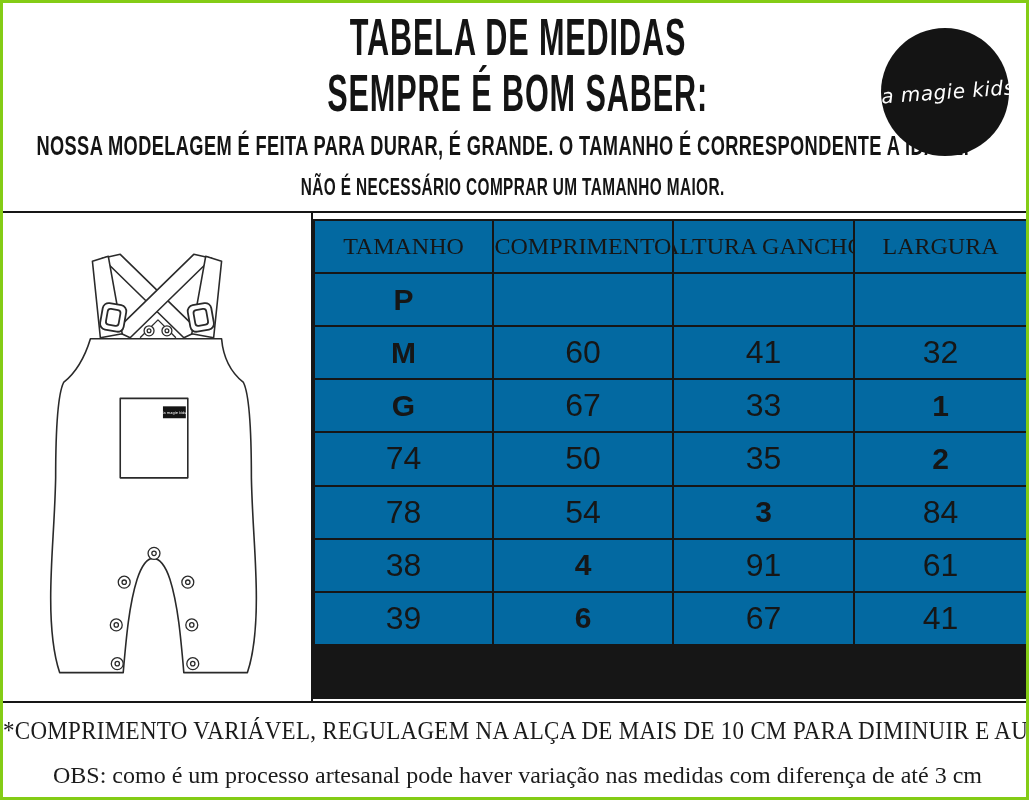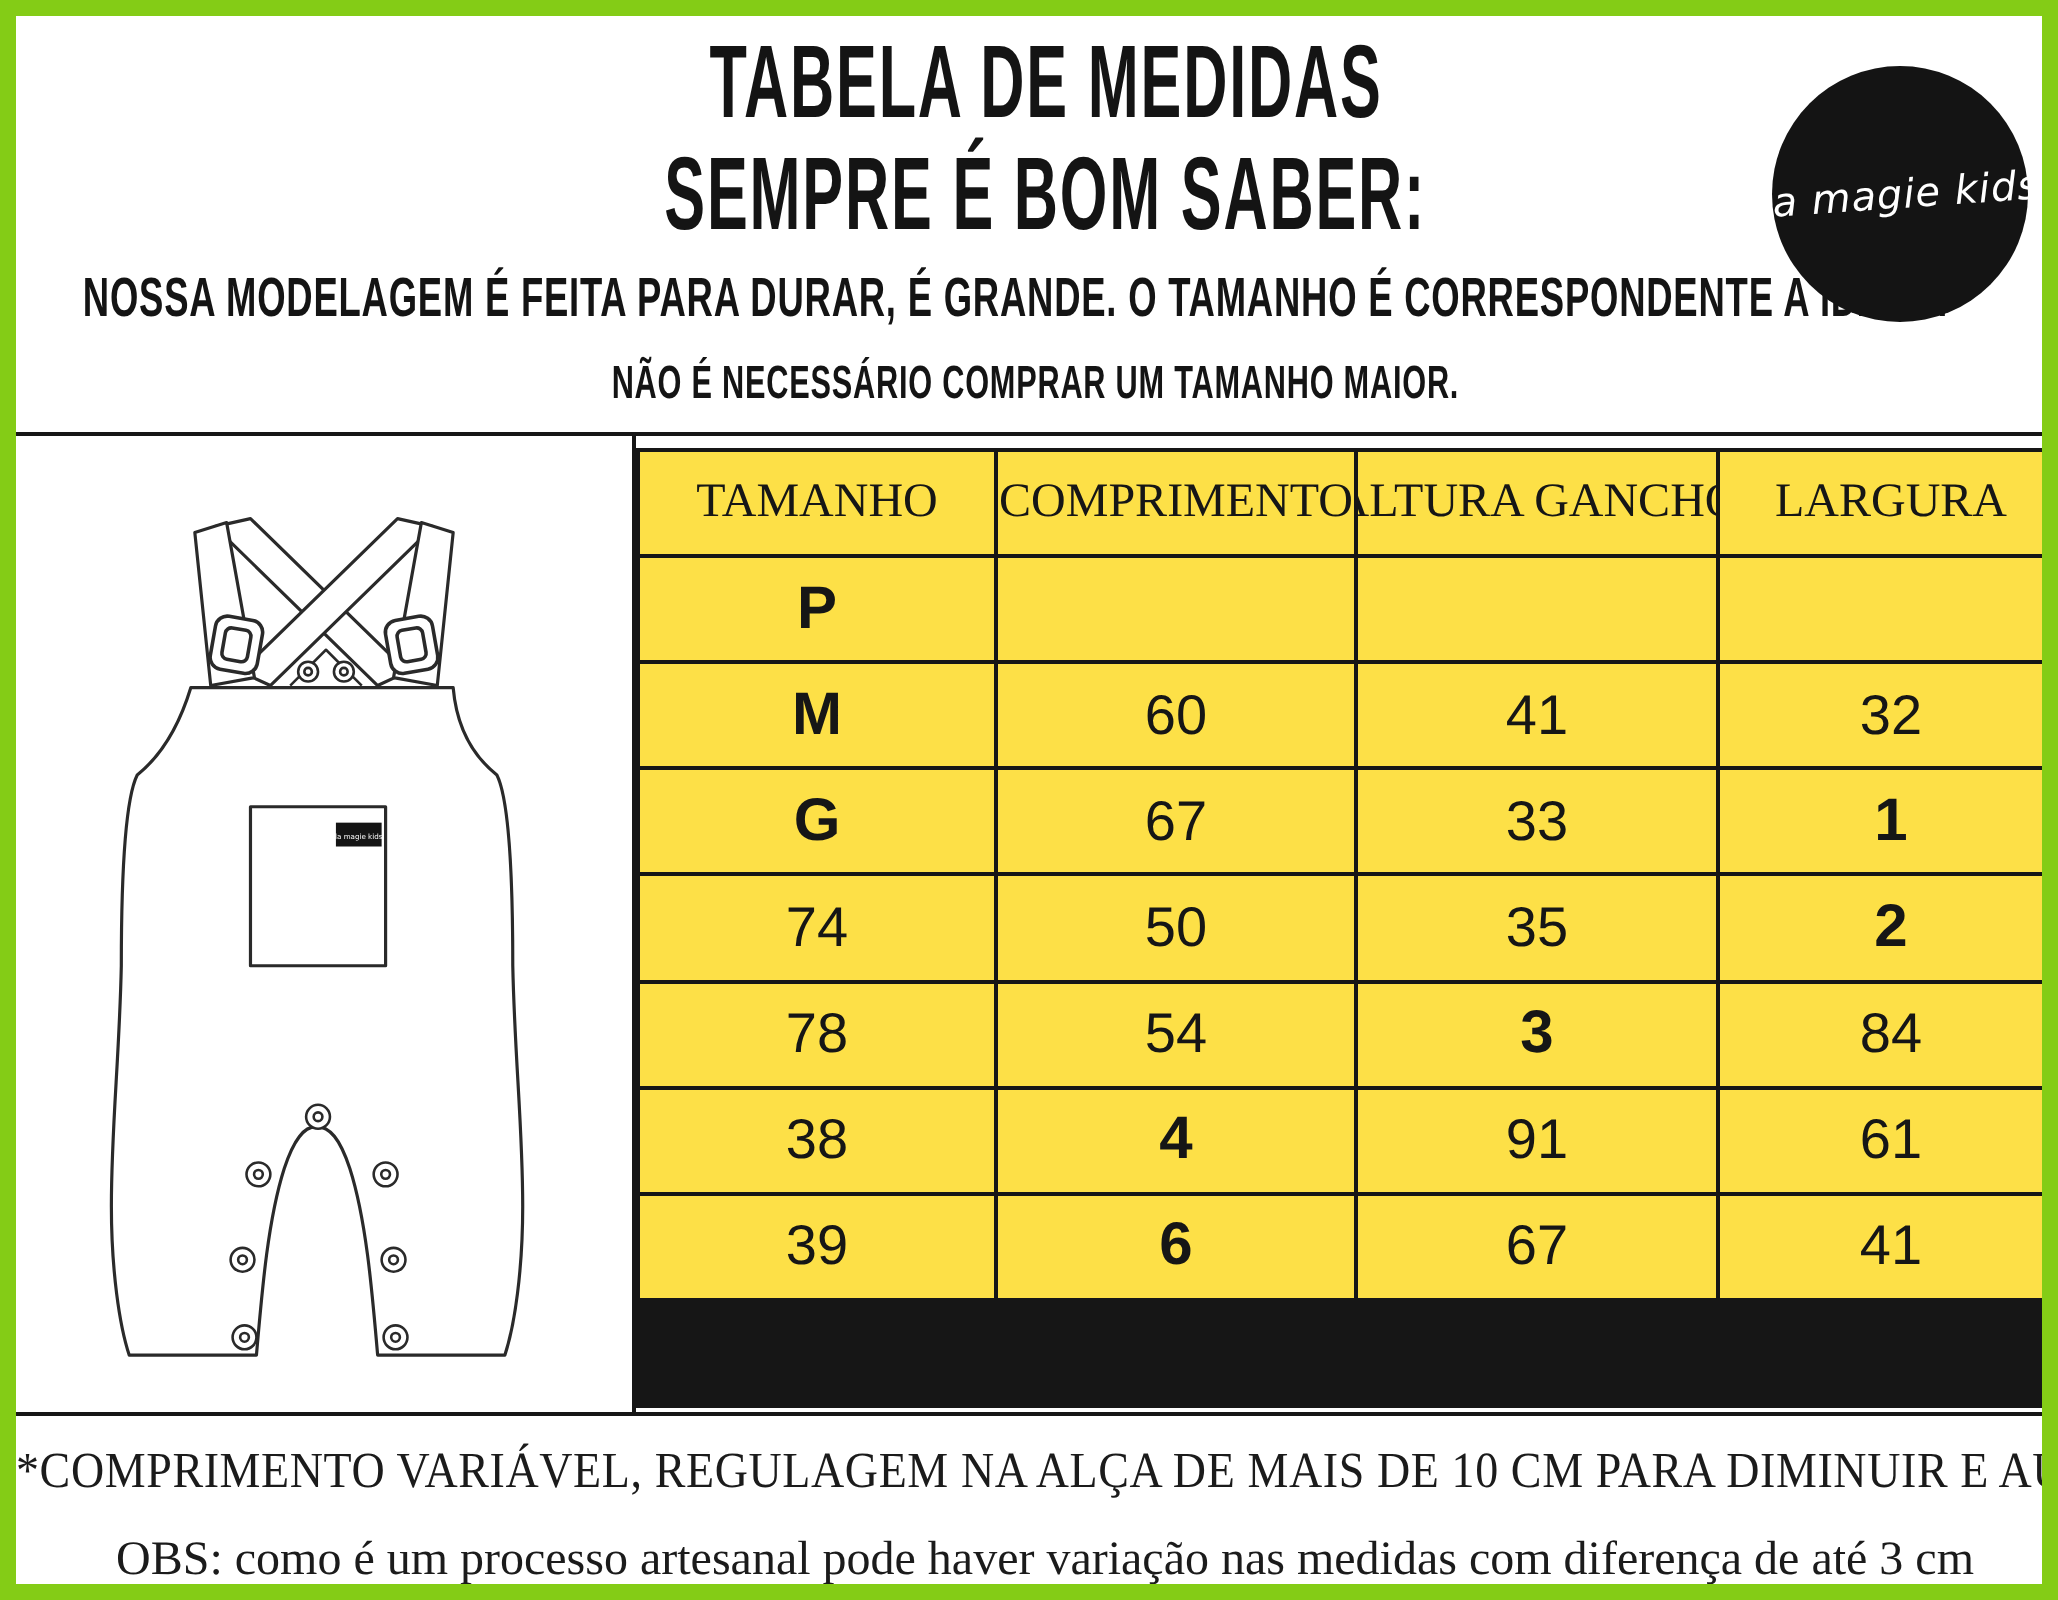--- a/index.html
+++ b/index.html
@@ -1,19 +1,19 @@
 <!DOCTYPE html>
 <html><head>
 <meta charset="utf-8">
 <style>
   * { margin:0; padding:0; box-sizing:border-box; }
   html,body { background:#ffffff; }
   .page {
     position:relative; width:1029px; height:800px;
-    background:#ffffff; border:8px solid #84cc16; overflow:hidden;
+    background:#ffffff; border:3px solid #84cc16; overflow:hidden;
     font-family:"Liberation Sans", sans-serif; color:#161616;
   }
   
   .hline { position:absolute; left:0; width:1029px; text-align:center;
            white-space:nowrap; font-weight:bold; color:#141414; }
   .hline > span { display:inline-block; transform-origin:center; }
   .title1 { top:12px;  height:44px; line-height:44px; font-size:34px; }
   .title1 > span { transform:scale(0.90,1.52); letter-spacing:1px; }
   .title2 { top:68px;  height:44px; line-height:44px; font-size:34px; }
   .title2 > span { transform:scale(0.90,1.52); letter-spacing:1px; }
@@ -41,25 +41,25 @@
     border-right:2px solid #161616;
   }
   .sketch-cell svg { display:block; width:100%; height:100%; }
   .grid {
     position:absolute; left:310px; top:6px; width:715px; height:480px;
     background:#161616; display:grid;
     grid-template-columns:177px 178px 179px 1fr;
     grid-template-rows:repeat(9, 1fr);
     gap:2px; border:2px solid #161616;
   }
-  .cell { background:#fde047; display:flex; align-items:center; justify-content:center;
+  .cell { background:#0369a1; display:flex; align-items:center; justify-content:center;
           white-space:nowrap; overflow:hidden; }
   .cell.head { font-family:"Liberation Serif", serif; font-size:24px; font-weight:normal; }
   .cell.size { font-weight:bold; font-size:30px; }
-  .cell.num  { font-size:28px; font-weight:normal; }
+  .cell.num  { font-size:32px; font-weight:normal; }
   
   .note { position:absolute; left:0; width:1029px; text-align:center; white-space:nowrap;
           font-family:"Liberation Serif", serif; color:#1b1b1b; }
   .note > span { display:inline-block; transform-origin:center; }
   .note1 { top:707px; height:42px; line-height:42px; font-size:23px; }
   .note1 > span { transform:scaleY(1.1); letter-spacing:0.3px; }
   .note2 { top:750px; height:44px; line-height:44px; font-size:24px; }
 </style>
 </head>
 <body>

